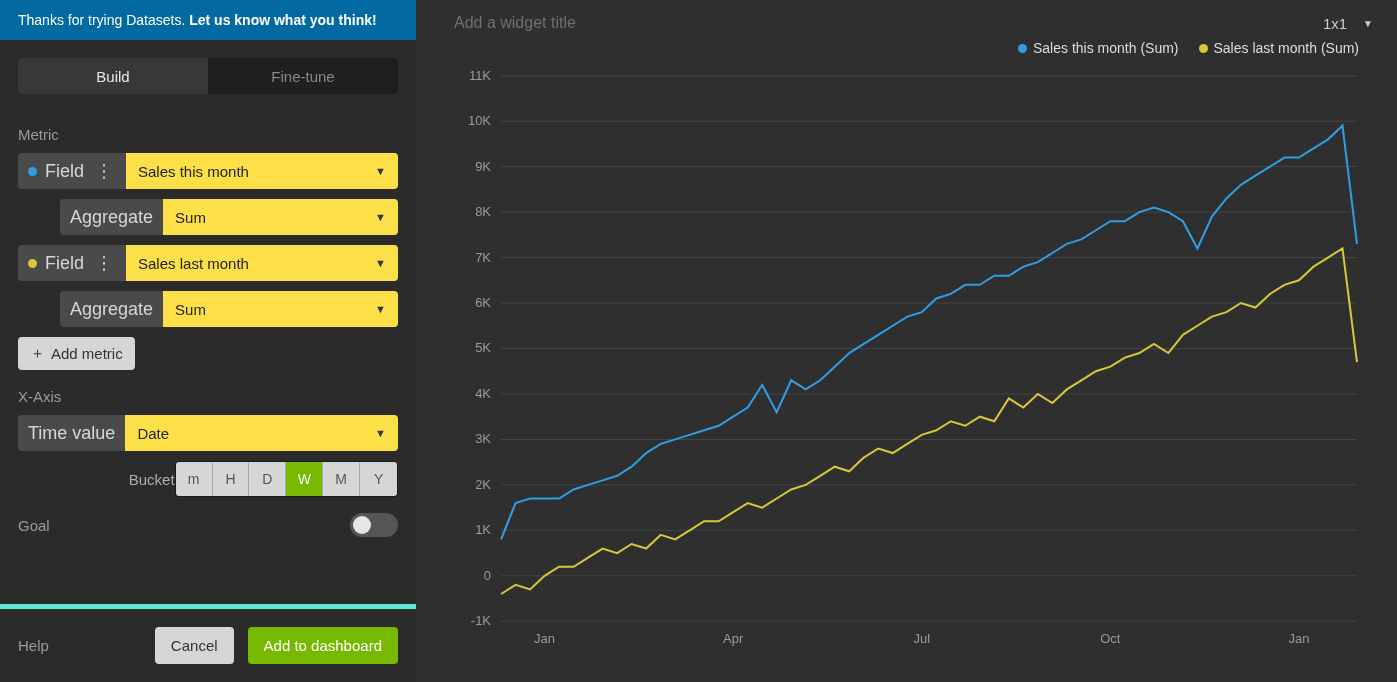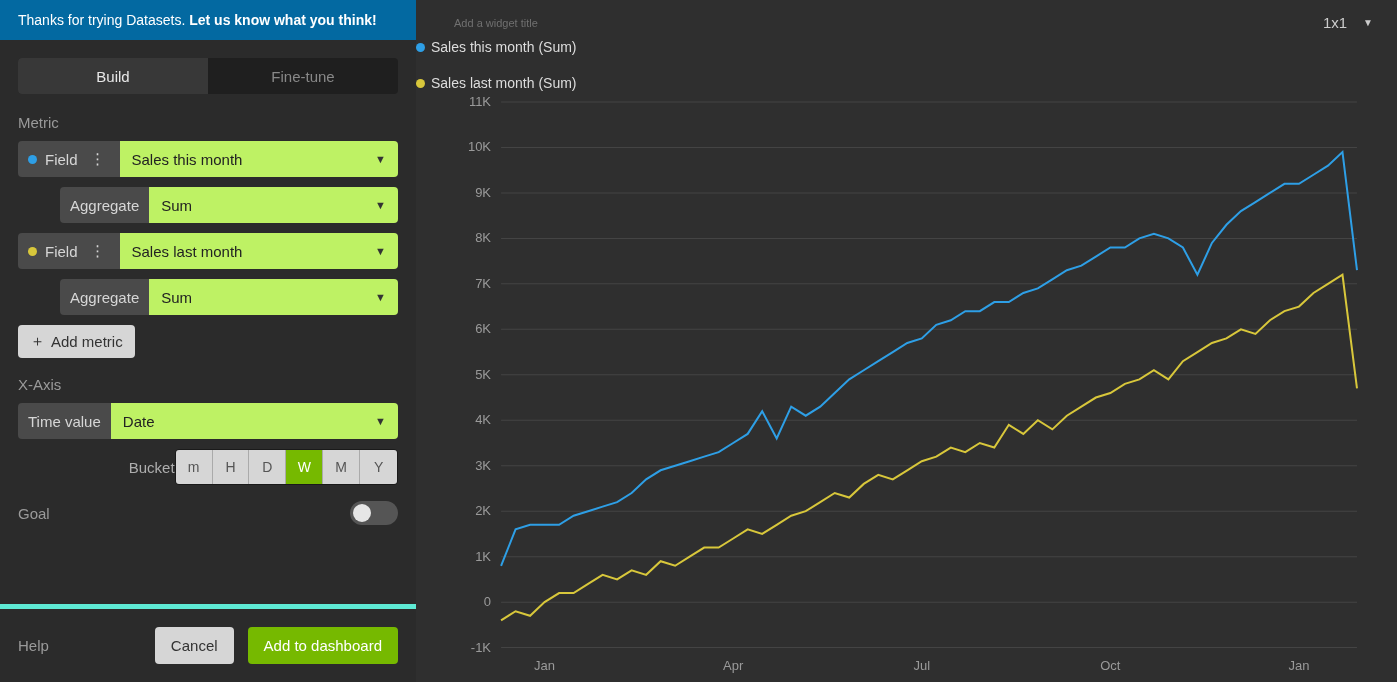--- a/index.html
+++ b/index.html
@@ -6,49 +6,49 @@
   html, body { width: 1397px; height: 682px; font-family: -apple-system, "Helvetica Neue", Arial, sans-serif; background:#2a2a2a; color:#ccc; overflow:hidden; }
   .app { display:flex; width:100%; height:100%; }
   
   .sidebar { width:416px; height:100%; background:#2b2b2b; display:flex; flex-direction:column; }
   .banner { background:#0369a1; color:#fff; font-size:14px; padding:12px 18px; }
   .banner b { font-weight:700; }
   .tabs { margin:18px; display:flex; height:36px; border-radius:4px; overflow:hidden; background:#1f1f1f; }
   .tab { flex:1; display:flex; align-items:center; justify-content:center; color:#888; font-size:15px; cursor:pointer; }
   .tab.active { background:#383838; color:#e7e7e7; }
   .panel { padding:0 18px 12px 18px; }
-  .section-label { color:#9a9a9a; font-size:15px; margin:2px 0 10px 0; }
+  .section-label { color:#9a9a9a; font-size:15px; margin:14px 0 10px 0; }
   .row { display:flex; align-items:stretch; height:36px; margin-bottom:10px; }
-  .row .tag { display:flex; align-items:center; background:#4a4a4a; color:#d6d6d6; font-size:15px; border-radius:4px 0 0 4px; padding:0 10px; gap:8px; }
+  .row .tag { display:flex; align-items:center; background:#4a4a4a; color:#d6d6d6; font-size:18px; border-radius:4px 0 0 4px; padding:0 10px; gap:8px; }
   .row.sub .tag { margin-left:42px; border-radius:4px 0 0 4px; }
   .row .dot { width:9px; height:9px; border-radius:50%; display:inline-block; }
   .row .more { width:24px; display:flex; align-items:center; justify-content:center; color:#d6d6d6; }
-  .row .select { flex:1; background:#bef264; border-radius:0 4px 4px 0; display:flex; align-items:center; justify-content:space-between; padding:0 12px; color:#222; font-size:15px; cursor:pointer; }
+  .row .select { flex:1; background:#fde047; border-radius:0 4px 4px 0; display:flex; align-items:center; justify-content:space-between; padding:0 12px; color:#222; font-size:15px; cursor:pointer; }
   .row .select .caret { font-size:11px; color:#333; }
   .add-metric { display:inline-flex; align-items:center; gap:6px; background:#d6d6d6; color:#333; font-size:15px; padding:7px 12px; border-radius:4px; cursor:pointer; }
   .bucket-row { display:flex; align-items:center; height:36px; margin-top:10px;text-align:right; }
   .bucket-label { margin-left:42px; width:118px; color:#aeaeae; font-size:15px; }
   .seg { display:flex; height:36px; border-radius:4px; overflow:hidden; border:1px solid #1a1a1a; }
   .seg .opt { width:38px; display:flex; align-items:center; justify-content:center; background:#d6d6d6; color:#555; font-size:14px; border-right:1px solid #aaa; cursor:pointer; }
   .seg .opt:last-child{ border-right:none;}
   .seg .opt.active { background:#76b900; color:#fff; }
   .goal-row { display:flex; align-items:center; justify-content:space-between; margin-top:16px; }
   .toggle { width:48px; height:24px; background:#555; border-radius:12px; position:relative; cursor:pointer;}
   .toggle .knob { position:absolute; left:3px; top:3px; width:18px; height:18px; border-radius:50%; background:#e6e6e6; }
   .footer { margin-top:auto; padding:18px; display:flex; align-items:center; gap:14px; border-top:5px solid #5eead4;}
   .footer .help { color:#9a9a9a; font-size:15px; margin-right:auto; cursor:pointer;}
   .btn { padding:10px 16px; border-radius:4px; font-size:15px; cursor:pointer; }
   .btn.cancel { background:#d6d6d6; color:#333; }
   .btn.primary { background:#76b900; color:#fff; }
   
   .main { flex:1; background:#2f2f2f; display:flex; flex-direction:column; }
   .main-header { display:flex; align-items:center; padding:14px 24px 8px 38px; }
-  .title-ph { color:#707070; font-size:11px; }
+  .title-ph { color:#707070; font-size:16px; }
   .size-picker { margin-left:auto; color:#ccc; font-size:15px; display:flex; align-items:center; gap:16px; cursor:pointer;}
-  .legend { display:flex; gap:20px; justify-content:flex-end; padding:0 38px 4px 0; font-size:14px; color:#ddd;flex-direction:column;}
+  .legend { display:flex; gap:20px; justify-content:flex-end; padding:0 38px 4px 0; font-size:14px; color:#ddd;}
   .legend .item { display:flex; align-items:center; gap:6px;}
   .legend .sw { width:9px; height:9px; border-radius:50%; }
   .chart-wrap { flex:1; position:relative; padding:0 30px 20px 30px; }
   svg { width:100%; height:100%; }
   .axis-label { fill:#9a9a9a; font-size:13px; }
   .grid line { stroke:#444; stroke-width:1; }
   .series { fill:none; stroke-width:2; }
 </style>
 </head>
 <body>

